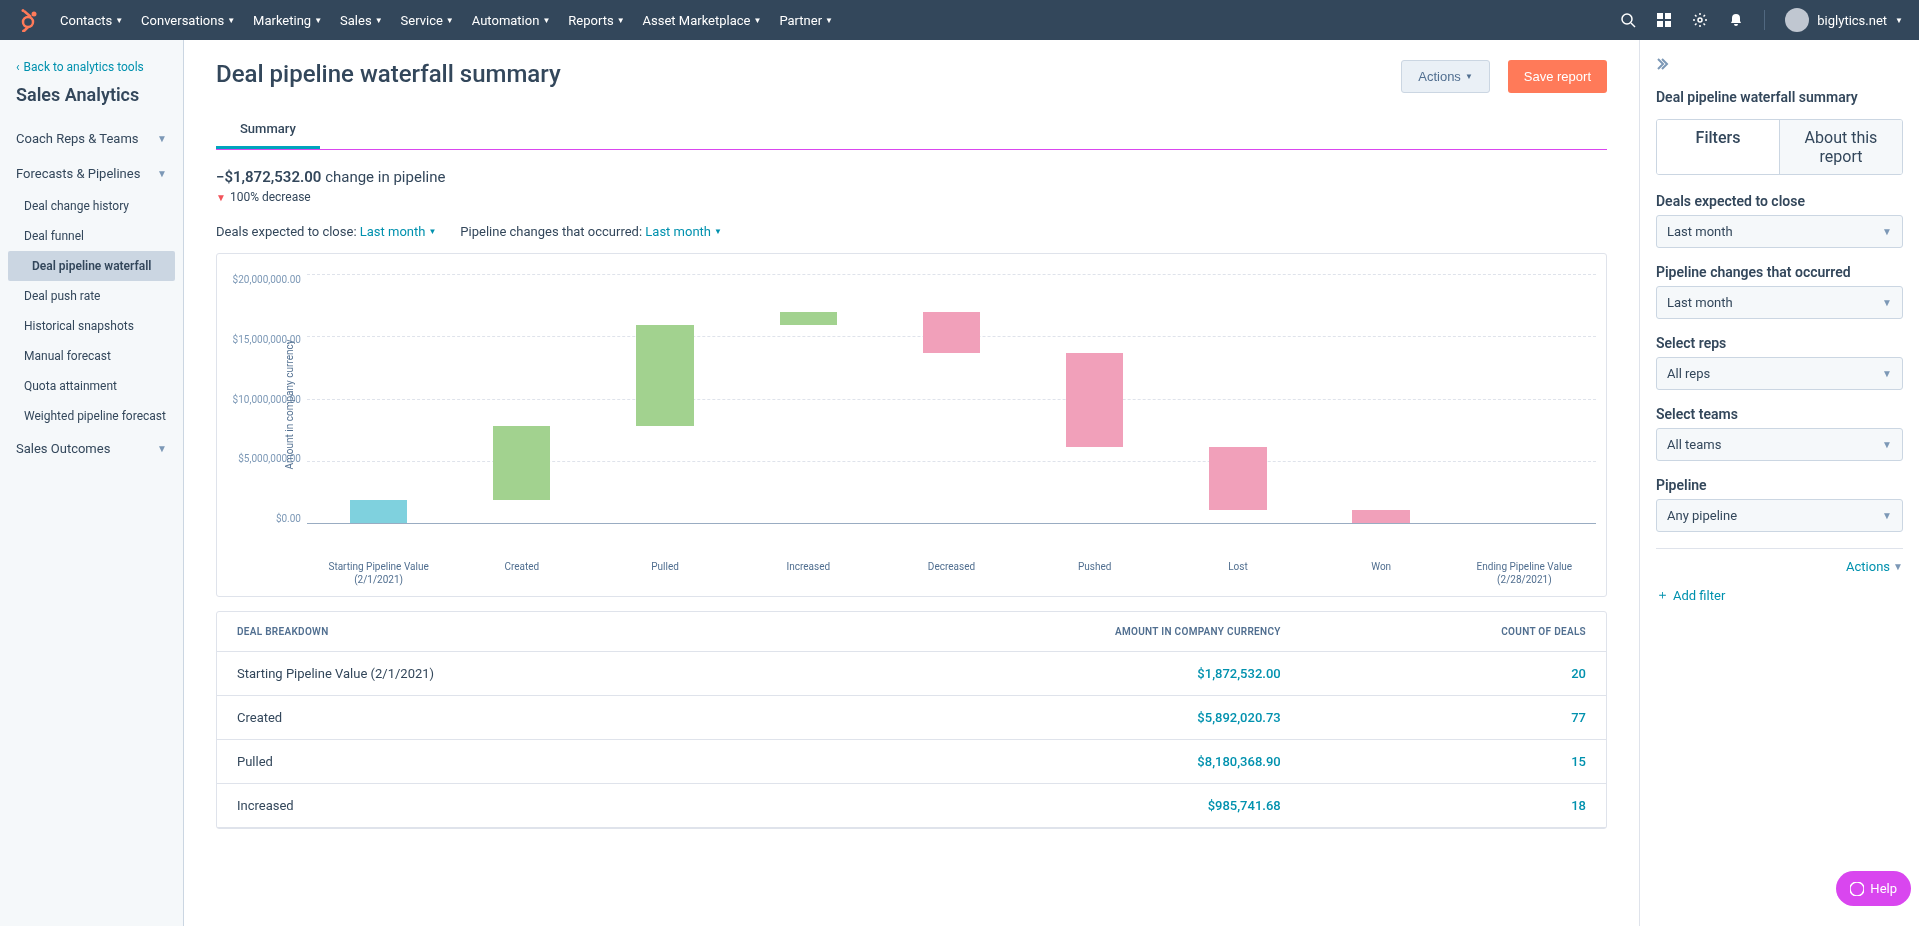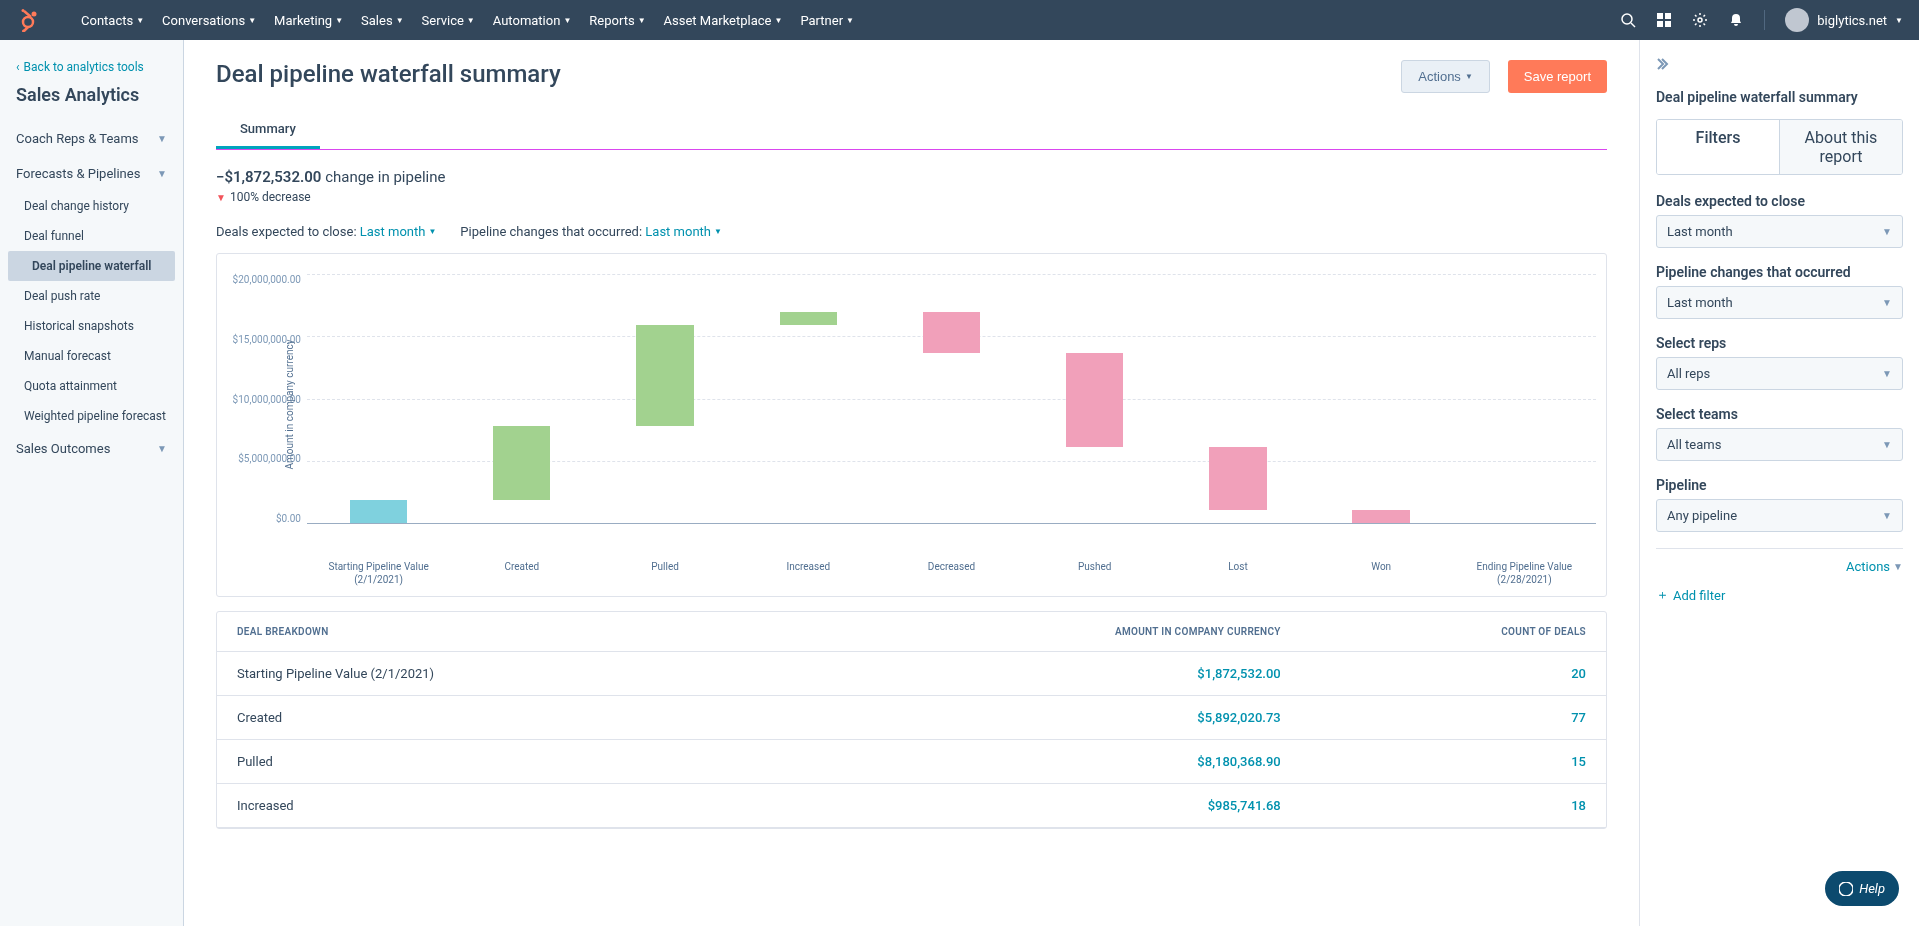--- a/index.html
+++ b/index.html
@@ -1,20 +1,20 @@
 <!DOCTYPE html>
 <html><head>
 <meta charset="utf-8">
 <style>
 * { box-sizing: border-box; margin: 0; padding: 0; }
 body { font-family: -apple-system, BlinkMacSystemFont, "Segoe UI", Roboto, sans-serif; font-size: 14px; color: #33475b; background: #fff; }
 .top-nav { background: #33475b; height: 40px; display: flex; align-items: center; padding: 0 16px; color: #fff; }
 .logo { width: 24px; height: 24px; display: flex; align-items: center; justify-content: center; margin-right: 20px; }
 .logo svg { width: 24px; height: 24px; }
-.nav-items { display: flex; gap: 18px; margin-left: 21px; }
+.nav-items { display: flex; gap: 18px; }
 .nav-item { color: #fff; font-size: 13px; display: flex; align-items: center; gap: 3px; cursor: pointer; }
 .caret-down { font-size: 8px; }
 .nav-right { margin-left: auto; display: flex; align-items: center; gap: 20px; }
 .nav-icon { color: #fff; cursor: pointer; display: flex; align-items: center; }
 .divider-v { width: 1px; height: 20px; background: #516880; }
 .avatar { width: 24px; height: 24px; border-radius: 50%; background: #c0c7d1; }
 .account { display: flex; align-items: center; gap: 8px; font-size: 13px; }
 .main { display: flex; height: calc(100vh - 40px); }
 .sidebar { width: 184px; background: #f5f8fa; border-right: 1px solid #cbd6e2; padding-top: 20px; overflow-y: auto; }
 .back-link { color: #0091ae; font-size: 12px; padding: 0 16px 10px; display: flex; align-items: center; gap: 4px; cursor: pointer; }
@@ -64,21 +64,21 @@
 .rp-title { font-size: 14px; font-weight: 600; margin-bottom: 14px; }
 .rp-tabs { display: flex; border: 1px solid #cbd6e2; border-radius: 3px; overflow: hidden; margin-bottom: 18px; }
 .rp-tab { flex: 1; text-align: center; padding: 8px; font-size: 16px; cursor: pointer; background: #f5f8fa; }
 .rp-tab.active { background: #fff; color: #33475b; font-weight: 500; border-right: 1px solid #cbd6e2; }
 .field-label { font-size: 14px; font-weight: 600; color: #33475b; margin-bottom: 6px; display: block; }
 .select { border: 1px solid #cbd6e2; border-radius: 3px; padding: 8px 10px; font-size: 13px; color: #33475b; display: flex; justify-content: space-between; align-items: center; margin-bottom: 16px; cursor: pointer; background: #f5f8fa; }
 .sel-caret { color: #7c98b6; font-size: 10px; }
 .rp-divider { border-top: 1px solid #dfe3eb; margin: 10px 0; }
 .rp-actions { text-align: right; color: #0091ae; font-size: 13px; cursor: pointer; display: flex; justify-content: flex-end; align-items: center; gap: 3px; }
 .add-filter { color: #0091ae; font-size: 13px; cursor: pointer; margin-top: 12px; display: flex; align-items: center; gap: 4px; }
-.help-btn { position: fixed; bottom: 20px; right: 20px; background: #0c4a6e; color: #fff; border-radius: 20px; padding: 10px 14px; font-size: 13px; cursor: pointer; display: flex; align-items: center; gap: 6px; font-style: italic; }
+.help-btn { position: fixed; bottom: 20px; right: 8px; background: #d946ef; color: #fff; border-radius: 20px; padding: 10px 14px; font-size: 13px; cursor: pointer; display: flex; align-items: center; gap: 6px; }
 </style>
 </head>
 <body>
 
 <div class="top-nav">
   <div class="logo">
     <svg viewBox="0 0 24 24" fill="#ff7a59">
         <circle cx="18" cy="6" r="2.5"></circle>
         <circle cx="12" cy="14" r="5" fill="none" stroke="#ff7a59" stroke-width="2.5"></circle>
         <line x1="15" y1="9" x2="8" y2="3" stroke="#ff7a59" stroke-width="2.5"></line>

